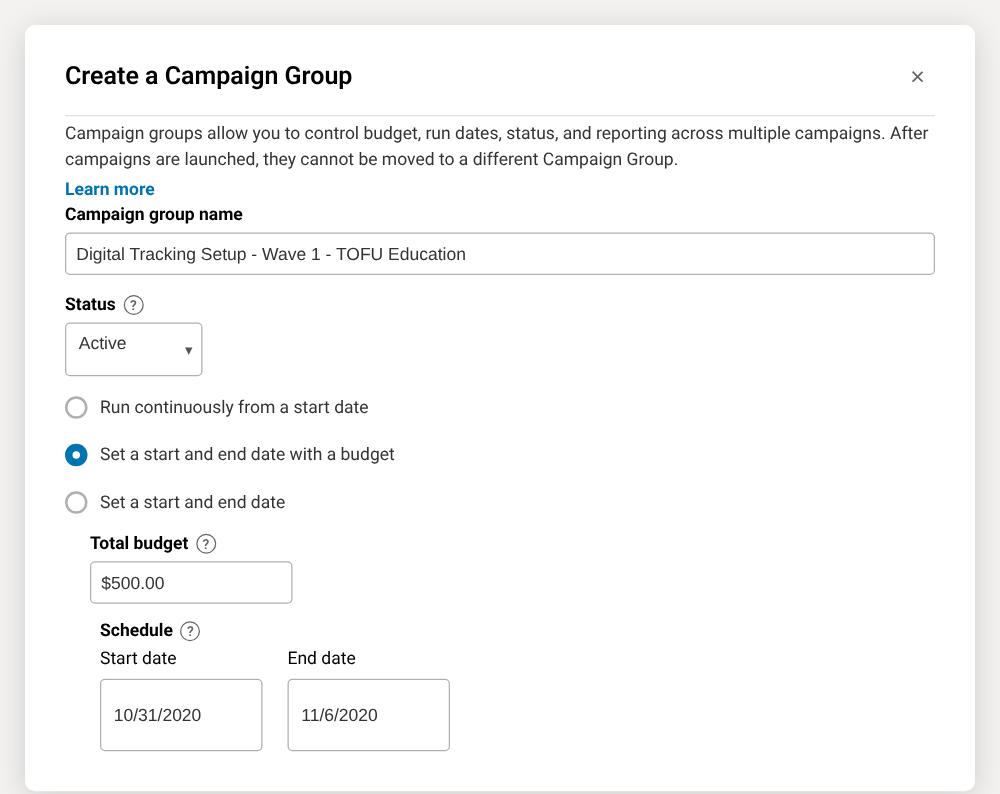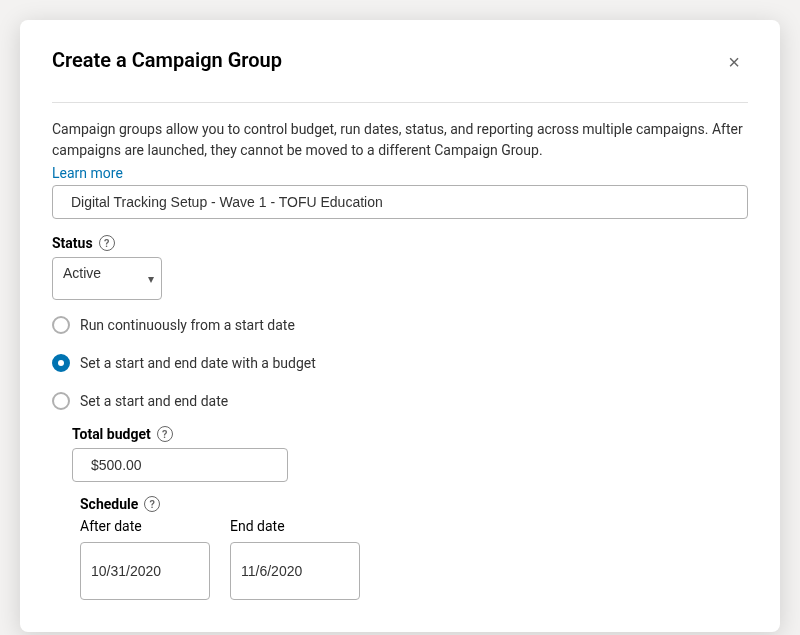--- a/index.html
+++ b/index.html
@@ -25,23 +25,23 @@
       max-width: 100%;
       padding: 28px 32px 32px 32px;
       position: relative;
       box-shadow: 0 4px 24px rgba(0,0,0,0.15);
     }
 
     .modal-header {
       display: flex;
       justify-content: space-between;
       align-items: flex-start;
-      margin-bottom: 16px;
+      margin-bottom: 4px;
       border-bottom: 1px solid #e0e0e0;
-      padding-bottom: 26px;
+      padding-bottom: 16px;
     }
 
     .modal-title {
       font-size: 20px;
       font-weight: 600;
       color: #000000;
     }
 
     .close-btn {
       background: none;
@@ -61,21 +61,21 @@
     .description {
       font-size: 14px;
       color: #333;
       line-height: 1.5;
       margin-bottom: 2px;
     }
 
     .learn-more {
       color: #0073b1;
       font-size: 14px;
-      font-weight: 400;
+      font-weight: 700;
       text-decoration: none;
       display: inline-block;
       margin-bottom: 4px;
       cursor: pointer;
     }
 
     .form-section {
       margin-bottom: 16px;
     }
 
@@ -106,21 +106,21 @@
       border: 1.5px solid #666;
       font-size: 11px;
       font-weight: 600;
       color: #666;
       cursor: pointer;
       flex-shrink: 0;
     }
 
     .text-input {
       width: 100%;
-      padding: 8px 18px;
+      padding: 8px 8px;
       border: 1px solid #b0b0b0;
       border-radius: 4px;
       font-size: 14px;
       color: #333;
       outline: none;
     }
 
     .select-wrapper {
       position: relative;
       display: inline-block;
@@ -193,21 +193,21 @@
       font-size: 14px;
       color: #333;
     }
 
     .budget-section {
       margin-left: 20px;
       margin-top: 8px;
     }
 
     .budget-input-wrap {
-      width: 216px;
+      width: 162px;
     }
 
     .schedule-section {
       margin-left: 28px;
       margin-top: 14px;
     }
 
     .date-row {
       display: flex;
       gap: 20px;
@@ -240,20 +240,21 @@
     <h1 class="modal-title">Create a Campaign Group</h1>
     <button class="close-btn">×</button>
   </div>
 
   
   <p class="description">Campaign groups allow you to control budget, run dates, status, and reporting across multiple campaigns. After campaigns are launched, they cannot be moved to a different Campaign Group.</p>
   <a class="learn-more" href="#">Learn more</a>
 
   
   <div class="form-section">
+    <div class="form-label">Campaign group name</div>
     <input class="text-input" type="text" value="Digital Tracking Setup - Wave 1 - TOFU Education" style="">
   </div>
 
   
   <div class="form-section">
     <div class="form-label">
       <span>Status</span>
       <span class="help-icon">?</span>
     </div>
     <div class="select-wrapper">
@@ -296,21 +297,21 @@
   </div>
 
   
   <div class="schedule-section">
     <div class="form-label">
       <span>Schedule</span>
       <span class="help-icon">?</span>
     </div>
     <div class="date-row">
       <div class="date-field">
-        <span class="form-label-sub">After date</span>
+        <span class="form-label-sub">Start date</span>
         <input class="date-input" type="text" value="10/31/2020" style="">
       </div>
       <div class="date-field">
         <span class="form-label-sub">End date</span>
         <input class="date-input" type="text" value="11/6/2020" style="">
       </div>
     </div>
   </div>
 
 </div>

